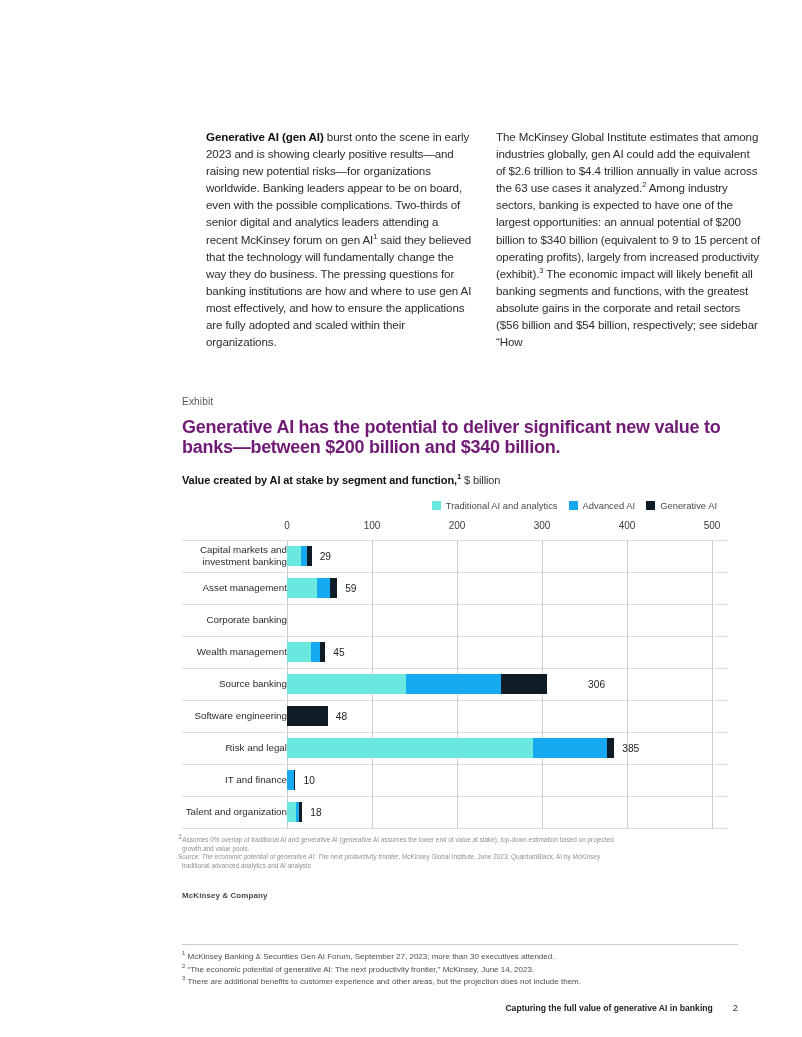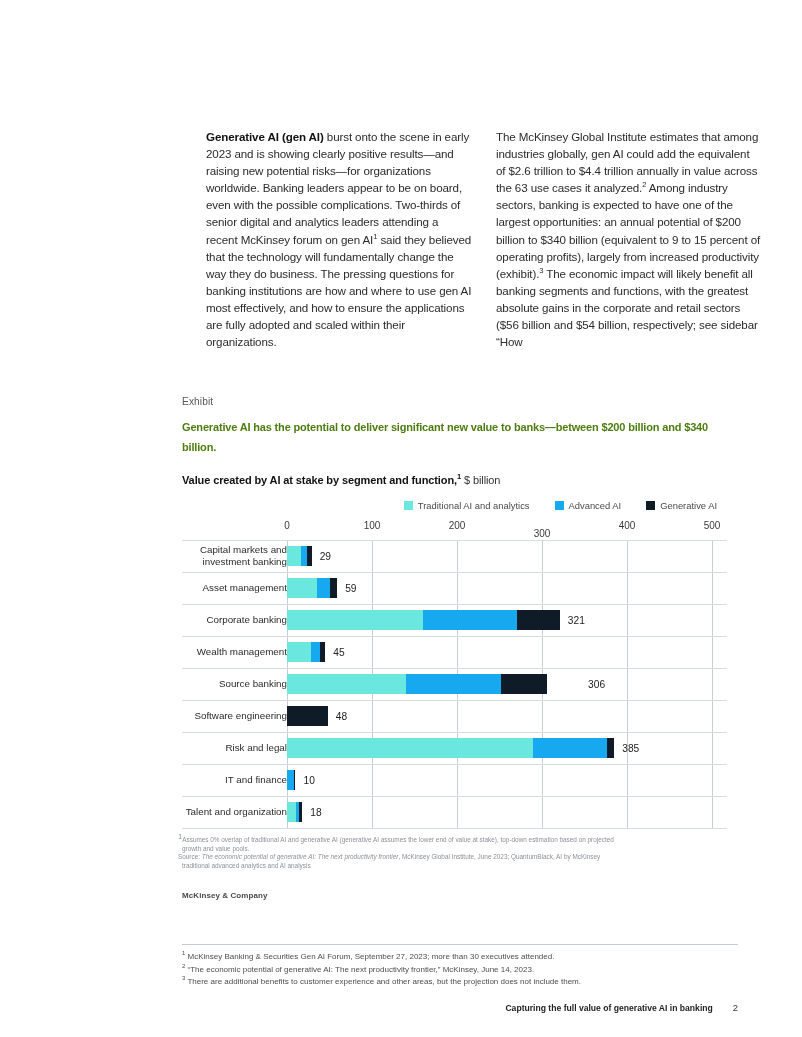--- a/index.html
+++ b/index.html
@@ -28,33 +28,33 @@
   .col p b{font-weight:bold;color:#111;}
   sup{font-size:7.6px;vertical-align:super;line-height:0;}
 
   
   .exhibit-label{
     position:absolute;left:182px;top:396px;
     font-size:10.2px;color:#5a5a5a;letter-spacing:0.01em;
   }
   .exhibit-title{
     position:absolute;left:182px;top:418px;width:545px;
-    font-size:11px;font-weight:bold;line-height:19.5px;color:#4d7c0f;
+    font-size:18px;font-weight:bold;line-height:19.5px;color:#701a75;
     letter-spacing:-0.015em;
   }
   .chart-subtitle{
     position:absolute;left:182px;top:474px;
     font-size:11px;font-weight:bold;color:#111;letter-spacing:-0.01em;
   }
   .chart-subtitle .light{font-weight:normal;color:#333;}
 
   
   .legend{
     position:absolute;right:85px;top:500px;
-    display:flex;align-items:flex-start;gap:25px;
+    display:flex;align-items:flex-start;gap:11px;
     font-size:9.4px;color:#4a4a4a;
   }
   .legend-item{display:flex;align-items:center;gap:5px;white-space:nowrap;}
   .swatch{width:9px;height:9px;display:inline-block;}
 
   
   .chart{
     position:absolute;left:182px;top:520px;
     width:545px;height:310px;
   }
@@ -157,21 +157,21 @@
         <span class="swatch" style="background: rgb(15, 27, 38);"></span>
         <span>Generative  AI</span>
       </div>
     </div>
 
   <div class="chart">
     <div class="axis-row" id="axis-row">
         <div class="tick-label" style="left: 105px;">0</div>
         <div class="tick-label" style="left: 190px;">100</div>
         <div class="tick-label" style="left: 275px;">200</div>
-        <div class="tick-label" style="left: 360px; margin-top: 8px;">300</div>
+        <div class="tick-label" style="left: 360px;">300</div>
         <div class="tick-label" style="left: 445px;">400</div>
         <div class="tick-label" style="left: 530px;">500</div>
       </div>
     <div class="plot" id="plot">
         <div class="gridline" style="left: 105px;"></div>
         <div class="gridline" style="left: 190px;"></div>
         <div class="gridline" style="left: 275px;"></div>
         <div class="gridline" style="left: 360px;"></div>
         <div class="gridline" style="left: 445px;"></div>
         <div class="gridline" style="left: 530px;"></div>
@@ -208,28 +208,20 @@
               <div class="seg" style="width: 12.75px; background: rgb(22, 169, 240);"></div>
               <div class="seg" style="width: 7.65px; background: rgb(15, 27, 38);"></div>
             </div>
             <div class="bar-value" style="left: 58.15px;">59</div>
           </div>
         </div>
         <div class="bar-row" style="top: 64px;">
           <div class="cat-wrap">
             <div class="cat-label">Corporate banking</div>
           </div>
-          <div class="bar-wrap" style="width: 440px;">
-            <div class="bar" style="left: 0px;">
-              <div class="seg" style="width: 136px; background: rgb(106, 232, 224);"></div>
-              <div class="seg" style="width: 93.5px; background: rgb(22, 169, 240);"></div>
-              <div class="seg" style="width: 43.35px; background: rgb(15, 27, 38);"></div>
-            </div>
-            <div class="bar-value" style="left: 280.85px;">321</div>
-          </div>
         </div>
         <div class="bar-row" style="top: 96px;">
           <div class="cat-wrap">
             <div class="cat-label">Wealth management</div>
           </div>
           <div class="bar-wrap" style="width: 440px; text-align: right;">
             <div class="bar" style="left: 0px;">
               <div class="seg" style="width: 23.8px; background: rgb(106, 232, 224);"></div>
               <div class="seg" style="width: 9.35px; background: rgb(22, 169, 240);"></div>
               <div class="seg" style="width: 5.1px; background: rgb(15, 27, 38);"></div>

